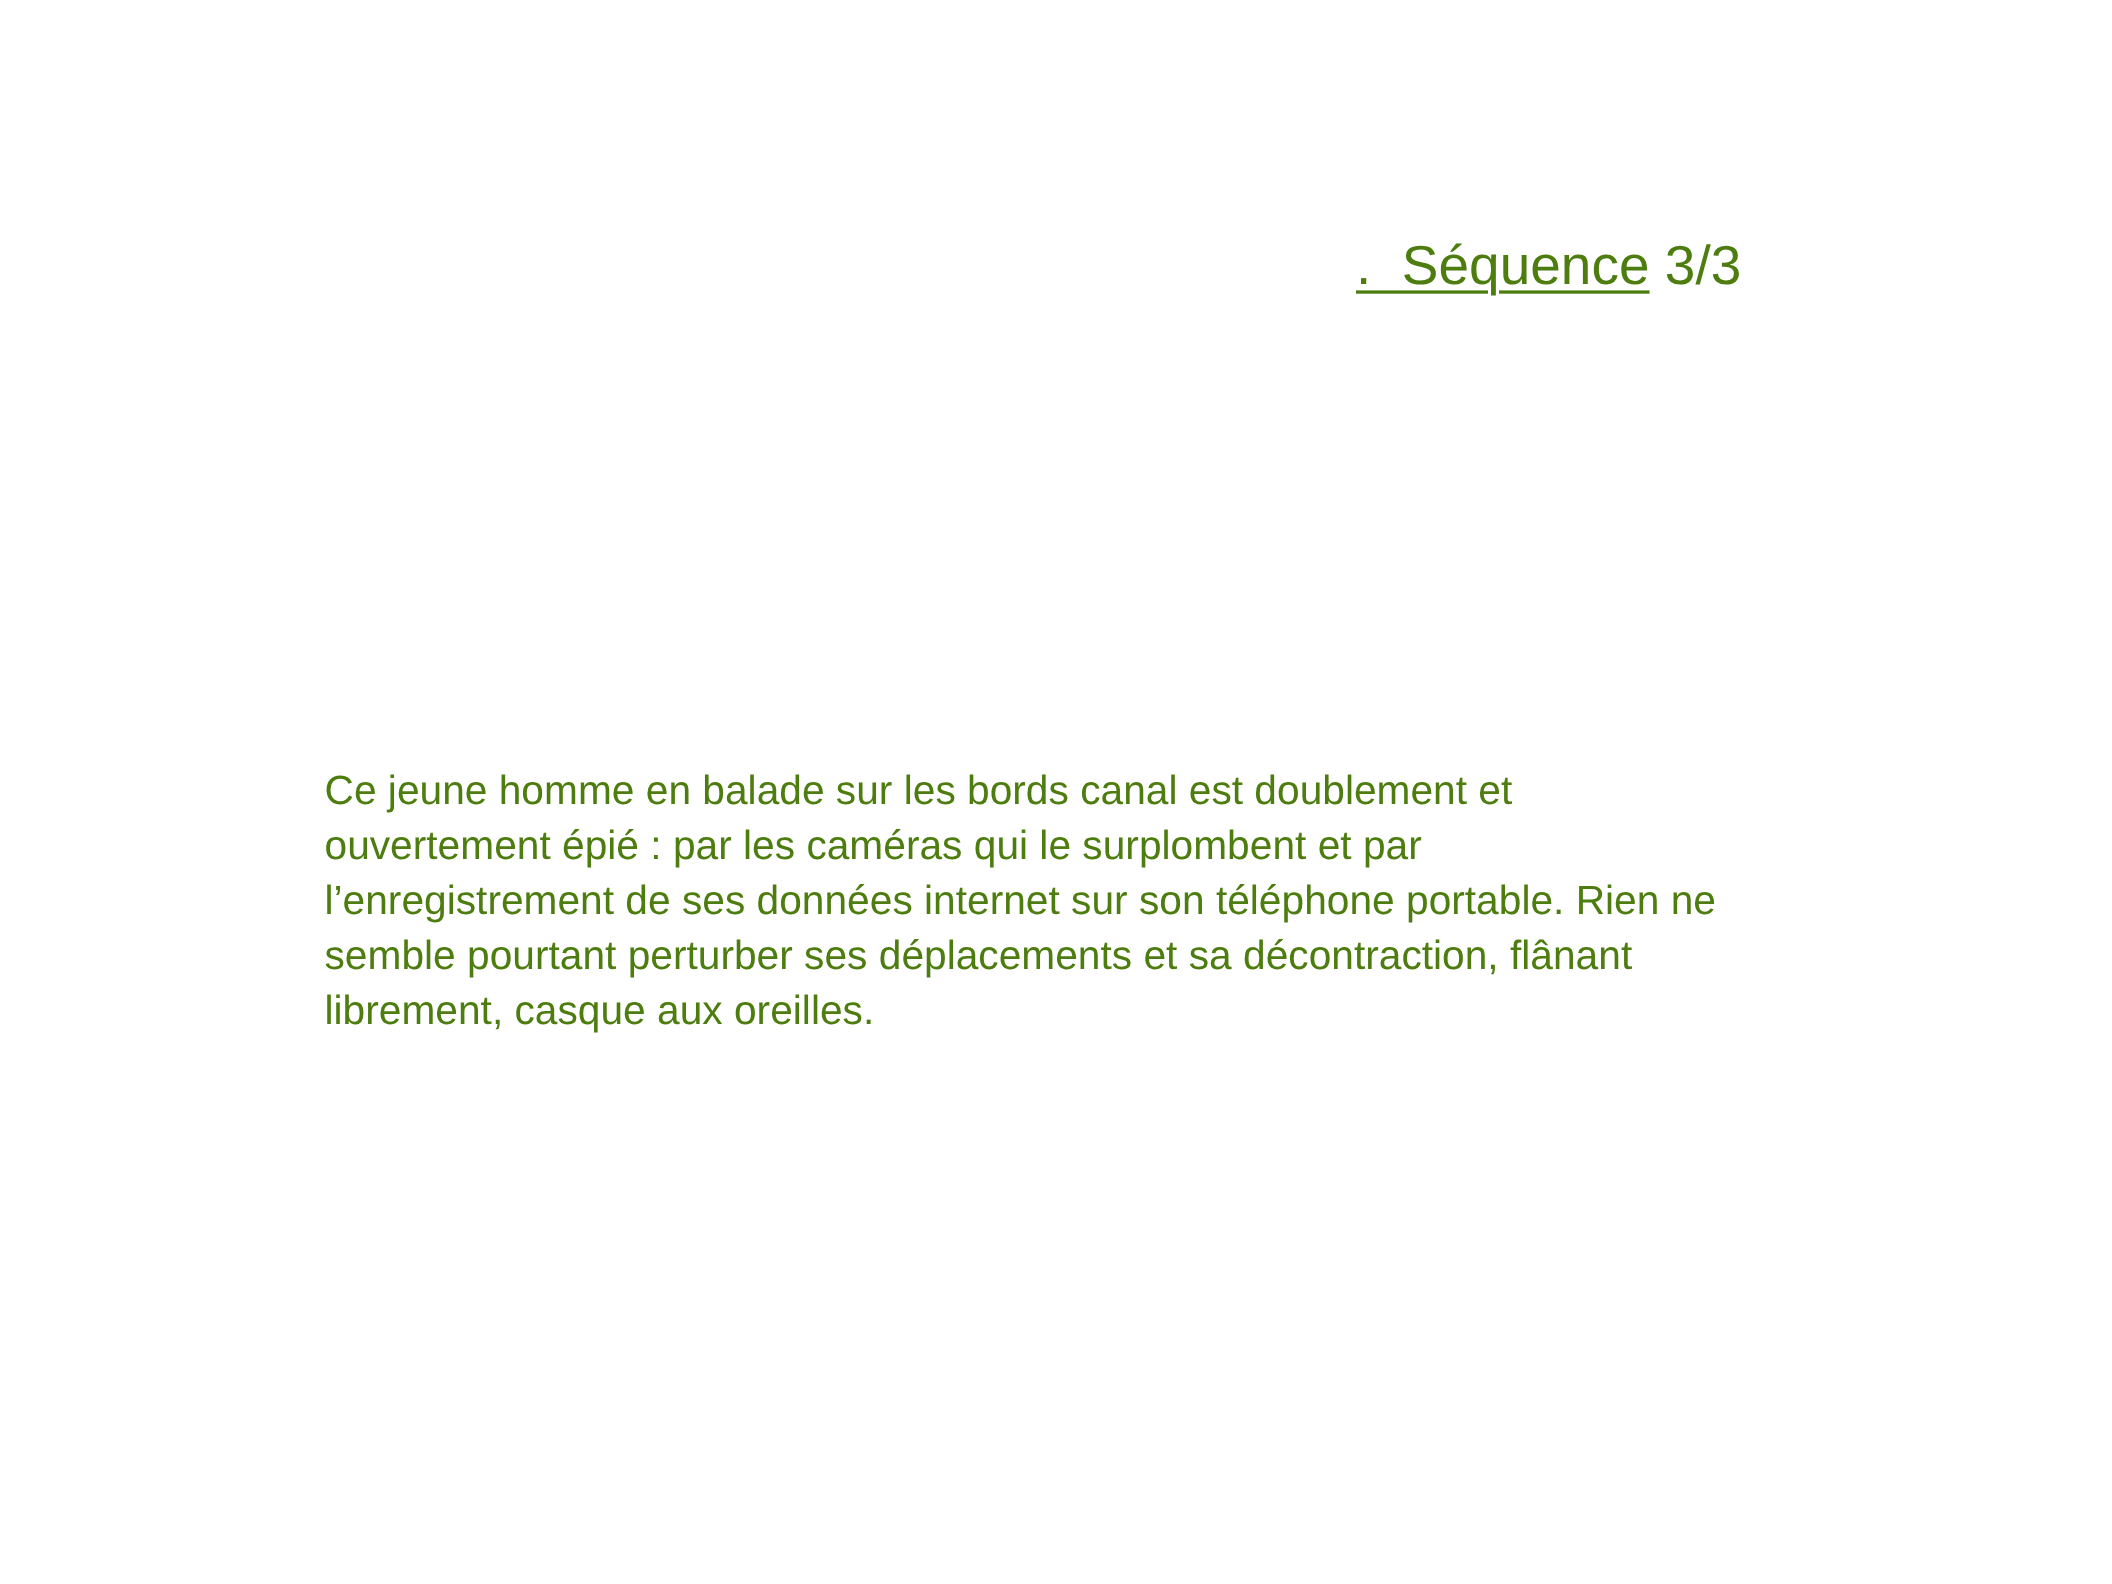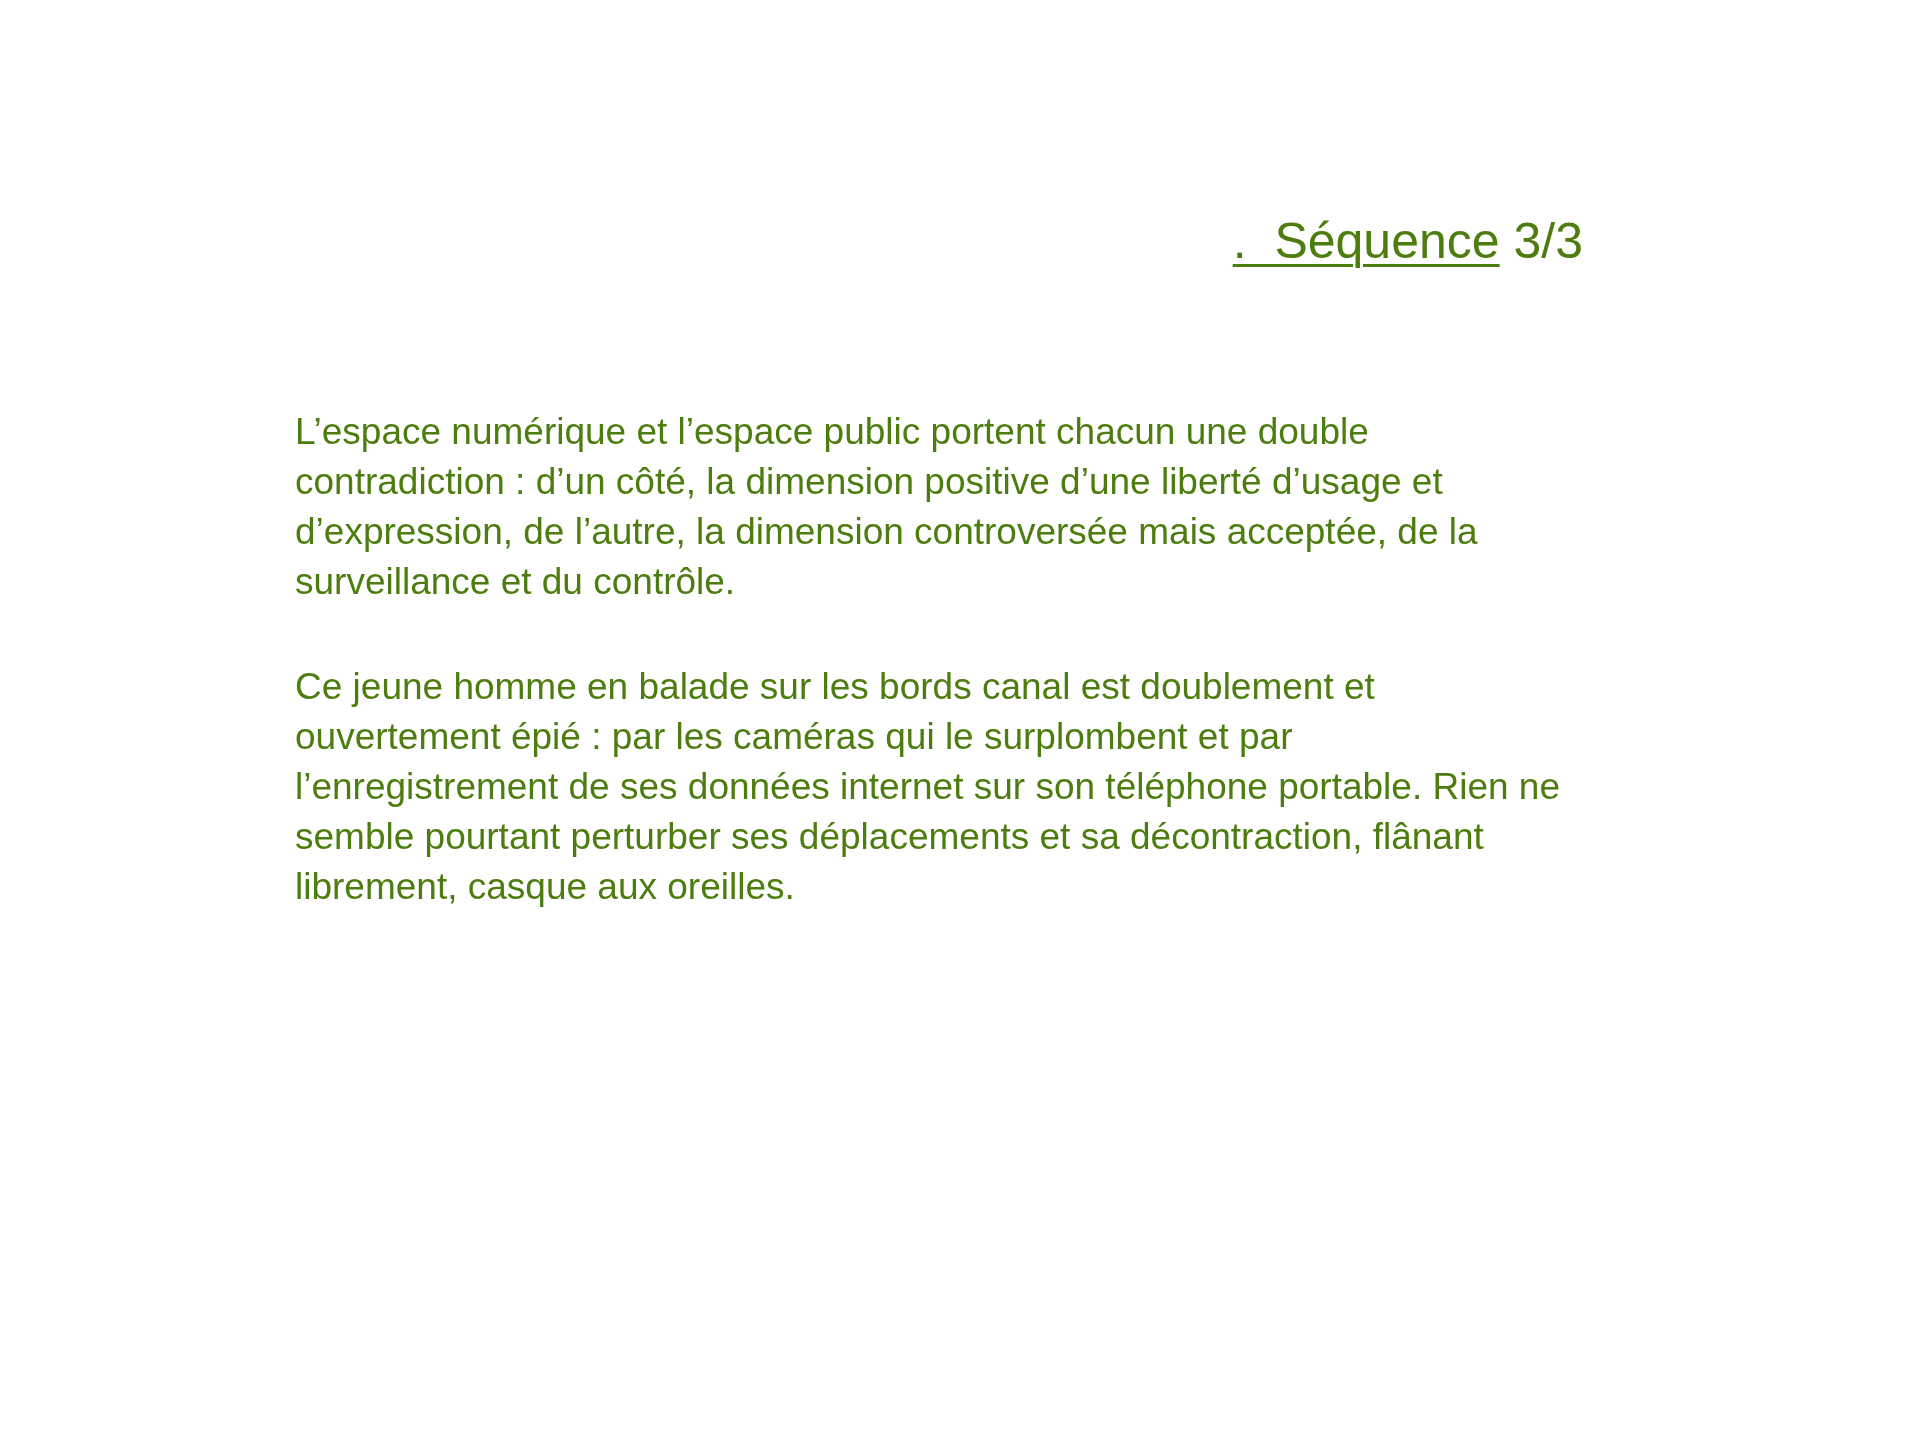--- a/index.html
+++ b/index.html
@@ -47,34 +47,30 @@
   .para {
     position: absolute;
     left: 295px;
     width: 1450px;
     margin: 0;
     font-size: 37px;
     line-height: 50px;
     white-space: pre;
   }
   .p1 { top: 407px; }
-  .p2 { top: 662px; }
+  .p2 { top: 694px; }
 </style>
 </head>
 <body>
 
 <div class="page">
 
   <div class="header"><span class="u">.  Séquence</span><span> 3/3</span></div>
 
 
-  <p class="para p1">L’espace numérique et l’espace public portent chacun une double
-contradiction : d’un côté, la dimension positive d’une liberté d’usage et
-d’expression, de l’autre, la dimension controversée mais acceptée, de la
-surveillance et du contrôle.</p>
 
   <p class="para p2">Ce jeune homme en balade sur les bords canal est doublement et
 ouvertement épié : par les caméras qui le surplombent et par
 l’enregistrement de ses données internet sur son téléphone portable. Rien ne
 semble pourtant perturber ses déplacements et sa décontraction, flânant
 librement, casque aux oreilles.</p>
 
 </div>
 
 </body></html>

